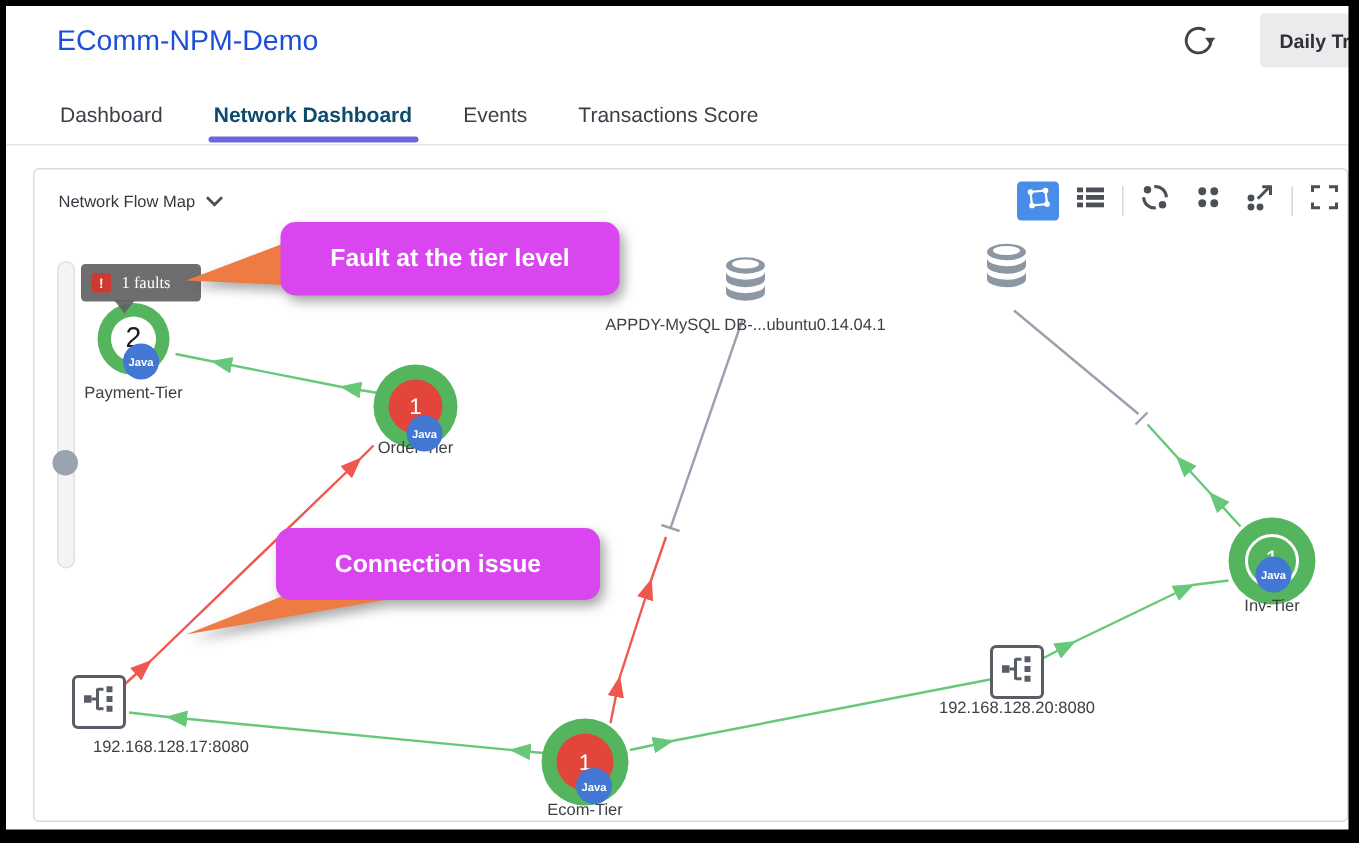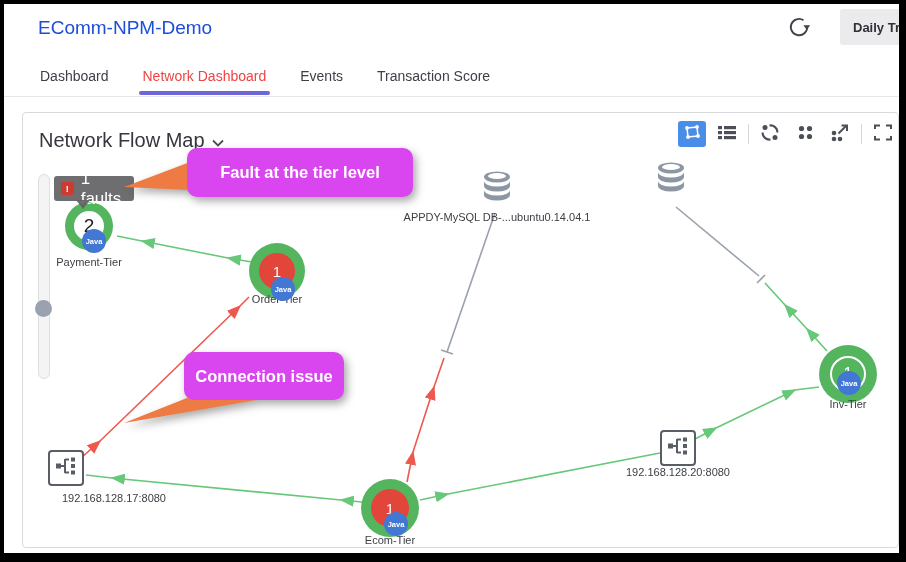--- a/index.html
+++ b/index.html
@@ -10,27 +10,27 @@
   
   .title{position:absolute;left:38px;top:17px;font-size:19px;font-weight:500;color:#1d4ed8;}
   .refresh-btn{position:absolute;left:786px;top:14px;width:26px;height:26px;cursor:pointer;}
   .time-btn{position:absolute;left:840px;top:9px;width:70px;height:36px;background:#ebebed;
             border-radius:3px;font-size:13px;font-weight:bold;color:#2f3137;
             display:flex;align-items:center;padding-left:13px;box-sizing:border-box;}
   
   .tabbar{position:absolute;left:4px;right:7px;top:56px;height:40px;border-bottom:1px solid #e7e7ea;
           display:flex;align-items:center;gap:30px;padding-left:34px;}
   .tab{font-size:14px;color:#3c3f46;cursor:pointer;position:relative;padding:10px 2px;}
-  .tab.active{font-weight:normal;color:#ef4444;}
+  .tab.active{font-weight:bold;color:#0c4a6e;}
   .tab.active .underline{position:absolute;left:-2px;right:-2px;bottom:-1px;height:4px;
           background:#6e66d6;border-radius:3px;}
   
   .panel{position:absolute;left:22px;top:112px;width:877px;height:436px;background:#fff;
          border:1px solid #d8dadd;border-radius:4px;box-sizing:border-box;}
-  .panel-title{position:absolute;left:16px;top:16px;font-size:20px;color:#34373d;cursor:pointer;
+  .panel-title{position:absolute;left:16px;top:16px;font-size:11px;color:#34373d;cursor:pointer;
          display:flex;align-items:center;gap:7px;}
   .toolbar{position:absolute;right:1px;top:8px;display:flex;align-items:center;gap:7px;}
   .tb-btn{width:28px;height:26px;border-radius:3px;display:flex;align-items:center;justify-content:center;cursor:pointer;}
   .tb-btn.active{background:#4a8de8;}
   .tb-sep{width:1px;height:20px;background:#d6d7da;}
   
   .edges{position:absolute;left:0;top:0;z-index:1;}
   .node-label{position:absolute;font-size:11px;color:#3e4045;text-align:center;z-index:6;}
   .tier-outer{position:absolute;border-radius:50%;background:#55b55f;display:flex;
               align-items:center;justify-content:center;z-index:5;cursor:pointer;}
@@ -45,21 +45,21 @@
   .net-icon{position:absolute;width:36px;height:36px;background:#fff;border:2.5px solid #595e66;
             border-radius:4px;box-sizing:border-box;display:flex;align-items:center;justify-content:center;
             z-index:5;cursor:pointer;}
   .db-node{position:absolute;z-index:5;cursor:pointer;}
   
   .fault-tip{position:absolute;left:54px;top:176px;width:80px;height:25px;background:rgba(98,98,100,0.92);
              border-radius:3px;display:flex;align-items:center;gap:7px;padding-left:7px;box-sizing:border-box;
              z-index:8;cursor:pointer;}
   .fault-tip .excl{width:13px;height:13px;background:#cf3a30;border-radius:2px;color:#fff;font-size:9px;
              font-weight:bold;display:flex;align-items:center;justify-content:center;}
-  .fault-tip .txt{color:#fff;font-size:17px;}
+  .fault-tip .txt{color:#fff;font-size:11px;font-family:Liberation Serif, serif;}
   .fault-tip-arrow{position:absolute;left:76px;top:200px;width:0;height:0;border-left:7px solid transparent;
              border-right:7px solid transparent;border-top:9px solid rgba(98,98,100,0.92);z-index:8;}
   
   .callout{position:absolute;z-index:20;filter:drop-shadow(3px 4px 4px rgba(60,60,60,0.45));}
   .callout-box{position:absolute;background:#d946ef;border-radius:10px;color:#fff;font-size:16.5px;
                font-weight:bold;display:flex;align-items:center;justify-content:center;}
   .slider-track{position:absolute;left:38px;top:174px;width:12px;height:205px;background:#f4f4f5;
                border:1px solid #dedfe1;border-radius:7px;box-sizing:border-box;z-index:4;}
   .slider-handle{position:absolute;left:35px;top:300px;width:17px;height:17px;border-radius:50%;
                background:#9aa2af;z-index:5;cursor:grab;}
@@ -81,21 +81,21 @@
   </div>
 
   <div class="time-btn">
     <span>Daily Tre</span>
   </div>
 
   <div class="tabbar">
     <div class="tab"><span>Dashboard</span></div>
     <div class="tab active"><span>Network Dashboard</span><span class="underline"></span></div>
     <div class="tab"><span>Events</span></div>
-    <div class="tab"><span>Transaction Score</span></div>
+    <div class="tab"><span>Transactions Score</span></div>
   </div>
 
   <div class="panel">
     <div class="panel-title">
       <span>Network Flow Map</span>
       <span>
         <svg width="12" height="8" viewBox="0 0 12 8">
             <path d="M1,1.5 L6,6.5 L11,1.5" fill="none" stroke="#4a4e55" stroke-width="1.8"></path>
           </svg>
       </span>
@@ -329,17 +329,17 @@
     <svg style="position:absolute;left:118px;top:150px;" width="80" height="50" viewBox="0 0 80 50">
       <polygon points="72,12 72,40 6,37" fill="#ef7b44"></polygon>
     </svg>
     <div class="callout-box" style="left:187px;top:148px;width:226px;height:49px;">Fault at the tier level</div>
   </div>
 
   <div class="callout" style="left:0;top:0;">
     <svg style="position:absolute;left:118px;top:390px;" width="150" height="40" viewBox="0 0 150 40">
       <polygon points="74,6 144,9 6,33" fill="#ef7b44"></polygon>
     </svg>
-    <div class="callout-box" style="left:184px;top:352px;width:160px;height:48px;">Connection issue</div>
+    <div class="callout-box" style="left:184px;top:352px;width:216px;height:48px;">Connection issue</div>
   </div>
 
   <div class="frame"></div>
 </div>
 
 </body></html>

